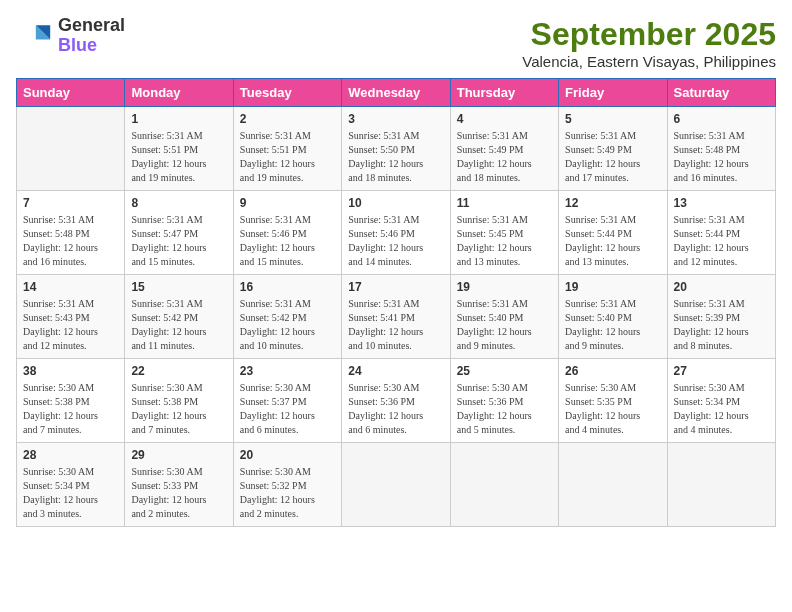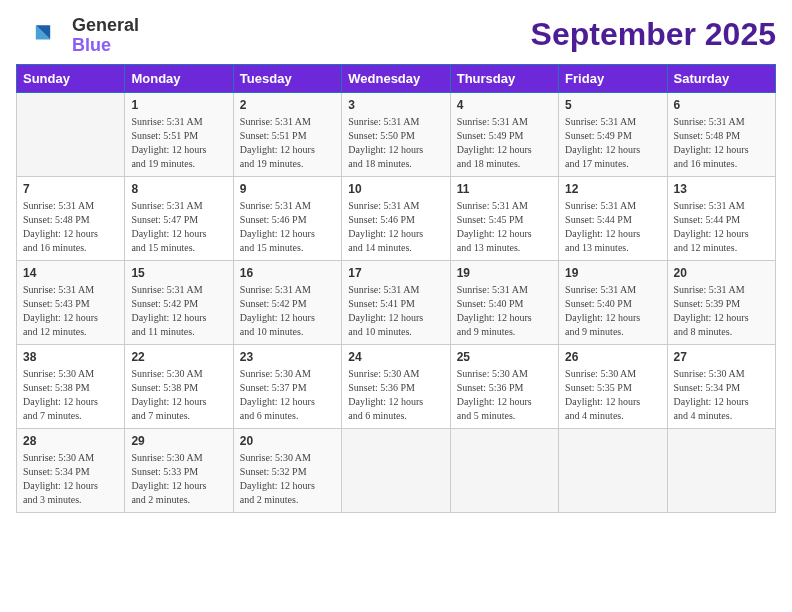--- a/index.html
+++ b/index.html
@@ -12,55 +12,55 @@
     }
     .header {
       display: flex;
       justify-content: space-between;
       align-items: flex-start;
       margin-bottom: 8px;
     }
     .logo {
       display: flex;
       align-items: center;
-      gap: 20px;
+      gap: 6px;
     }
     .logo-text {
       display: flex;
       flex-direction: column;
       font-size: 18px;
       font-weight: bold;
       line-height: 1.1;
     }
     .logo-general { color: #333; }
     .logo-blue { color: #8b5cf6; }
     .logo-icon {
       width: 36px;
       height: 36px;
     }
     .title-block {
       text-align: right;
     }
     .title-block h1 {
       font-size: 32px;
       font-weight: bold;
-      color: #4c1d95;
+      color: #4d7c0f;
     }
     .title-block h2 {
       font-size: 15px;
       font-weight: normal;
       color: #333;
     }
     table {
       width: 100%;
       border-collapse: collapse;
       table-layout: fixed;
     }
     thead tr th {
-      background-color: #6d28d9;
+      background-color: #ec4899;
       color: white;
       text-align: left;
       padding: 6px 6px;
       font-size: 13px;
       font-weight: bold;
       border: 1px solid #2a6ebb;
       margin-left: 8px;
     }
     tbody tr td {
       border: 1px solid #ccc;
@@ -99,20 +99,21 @@
       <polygon points="22,8 38,8 38,24" fill="#1a5fa8"></polygon>
       <polygon points="22,8 38,24 22,24" fill="#4a9fd4"></polygon>
     </svg>
     <div class="logo-text">
       <span class="logo-general">General</span>
       <span class="logo-blue">Blue</span>
     </div>
   </div>
   <div class="title-block">
     <h1>September 2025</h1>
+    <h2>Valencia, Eastern Visayas, Philippines</h2>
   </div>
 </div>
 
 <table>
   <thead>
     <tr>
     <th>Sunday</th>
         <th>Monday</th>
         <th>Tuesday</th>
         <th>Wednesday</th>

